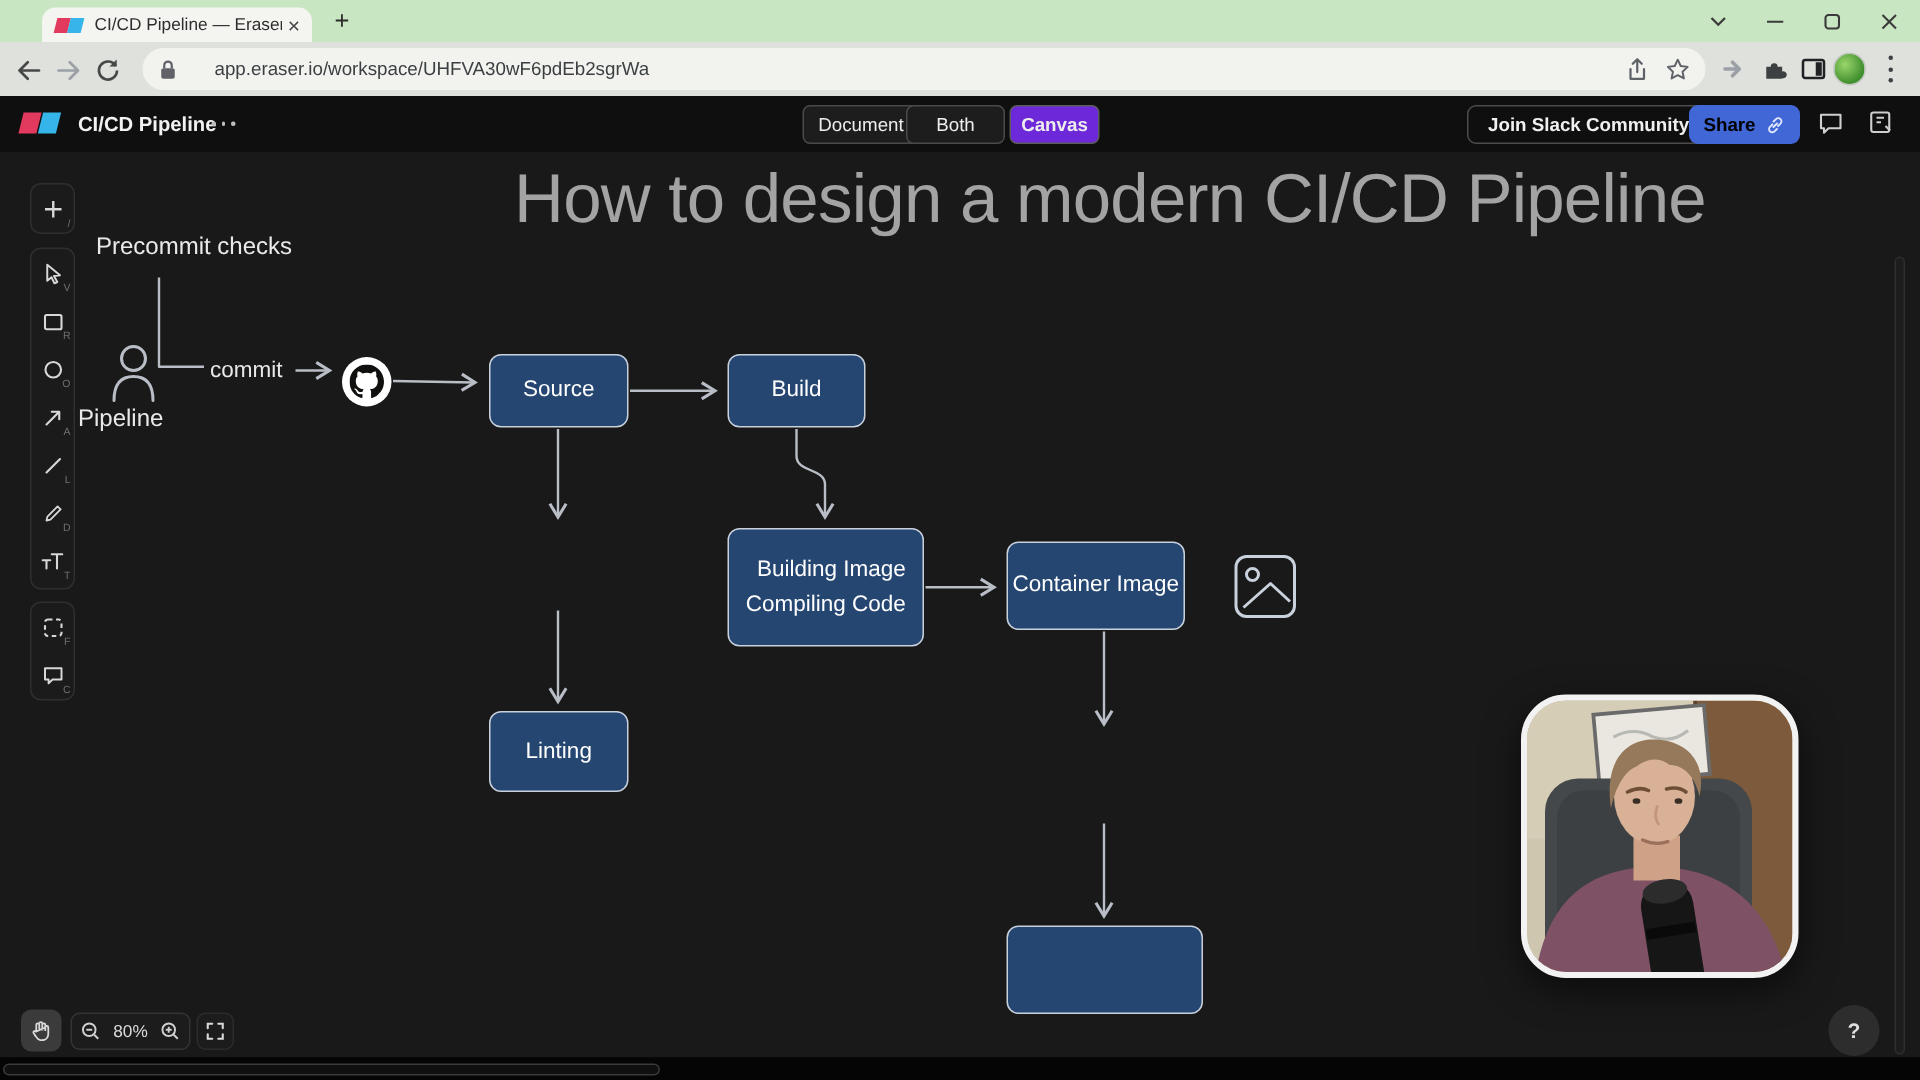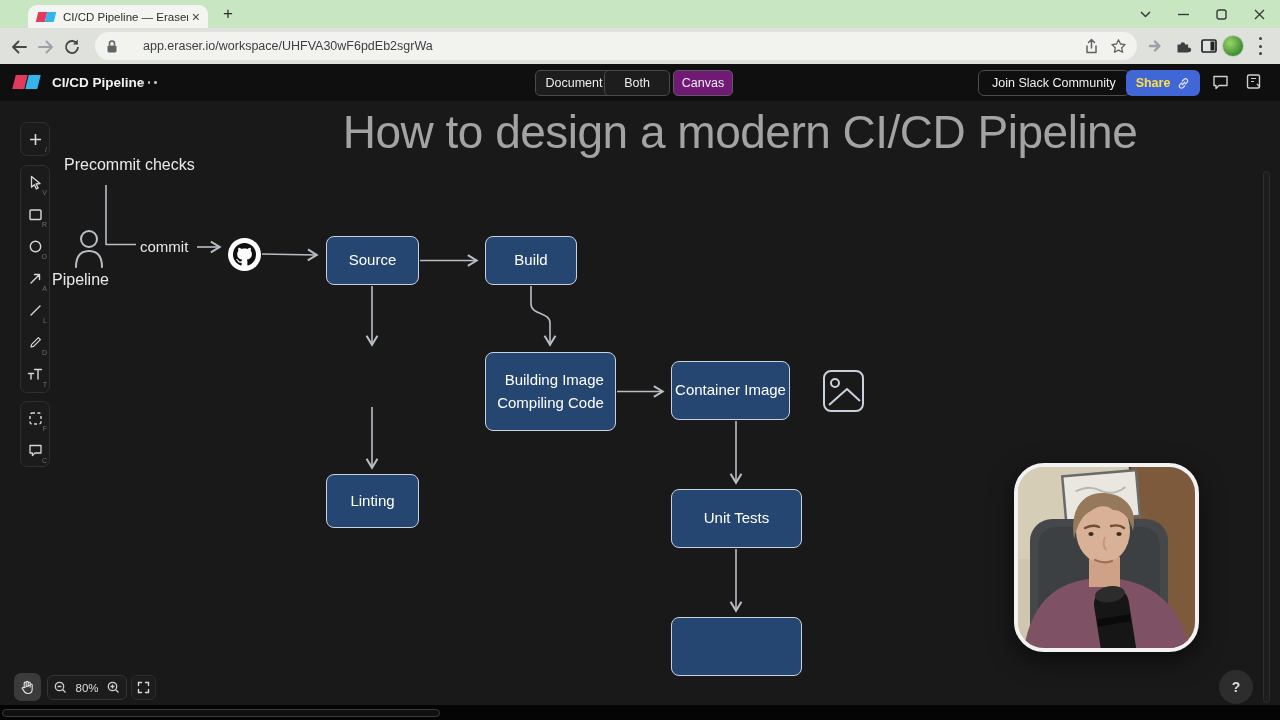--- a/index.html
+++ b/index.html
@@ -36,25 +36,25 @@
   
   .appheader { position:absolute; top:64px; left:0; right:0; height:37px; background:#0f0f0f; }
   .elogo { position:absolute; left:14px; top:75px; width:26px; height:15px; }
   .elogo .fr { position:absolute; left:0; top:0; width:12px; height:14px; background:#e13a5e; transform:skewX(-14deg); }
   .elogo .fb { position:absolute; left:13px; top:0; width:12px; height:14px; background:#35b5e9; transform:skewX(-14deg); }
   .doc-title { position:absolute; left:52px; top:75px; font-size:13.5px; font-weight:700; color:#f2f2f2; }
   .hdots { position:absolute; left:141px; top:81px; width:16px; display:flex; justify-content:space-between; }
   .hdots i { width:2.6px; height:2.6px; border-radius:50%; background:#bdbdbd; }
   .seg { position:absolute; top:70px; height:26px; border:1px solid #4a4a4a; border-radius:5px; background:#1d1d1d;
          color:#ededed; font-size:12.5px; display:flex; align-items:center; justify-content:center; }
-  .seg.active { background:#701a75; border-color:#5c5c5c; }
+  .seg.active { background:#6d28d9; border-color:#5c5c5c;font-weight:bold; }
   .slack-btn { position:absolute; left:978px; top:70px; height:26px; border:1px solid #4c4c4c; border-radius:6px;
-               color:#f0f0f0; font-size:12.5px; display:flex; align-items:center; padding:0 13px; background:transparent; }
+               color:#f0f0f0; font-size:12.5px; display:flex; align-items:center; padding:0 13px; background:transparent;font-weight:bold; }
   .share-btn { position:absolute; left:1126px; top:70px; width:74px; height:26px; background:#4166d5; border-radius:6px;
-               color:#fde047; font-size:12.5px; font-weight:700; display:flex; align-items:center; justify-content:center; gap:7px; }
+               color:#000000; font-size:12.5px; font-weight:700; display:flex; align-items:center; justify-content:center; gap:7px; }
 
   
   .canvas { position:absolute; top:101px; left:0; right:0; height:604px; background:#191919; }
   .cv-title { position:absolute; left:240px; top:4px; width:1000px; text-align:center; font-size:46px;
               color:#a3a3a3; letter-spacing:-0.5px; }
   .palette { position:absolute; left:20px; width:30px; border:1px solid #2f2f2f; border-radius:7px; background:#1b1b1b; }
   .toolbtn { position:relative; width:28px; height:32px; display:flex; align-items:center; justify-content:center; color:#d8d8d8; }
   .toolbtn .sc { position:absolute; right:2px; bottom:2px; font-size:7px; color:#6f6f6f; }
   .cv-label { position:absolute; color:#e9e9e9; font-size:16px; white-space:nowrap; }
   .node { position:absolute; background:#254671; border:1.6px solid #c9d1dc; border-radius:8px;
@@ -324,21 +324,20 @@
           <path fill="#10100f" d="M8 0C3.58 0 0 3.58 0 8c0 3.54 2.29 6.53 5.47 7.59.4.07.55-.17.55-.38 0-.19-.01-.82-.01-1.49-2.01.37-2.53-.49-2.69-.94-.09-.23-.48-.94-.82-1.13-.28-.15-.68-.52-.01-.53.63-.01 1.08.58 1.23.82.72 1.21 1.87.87 2.33.66.07-.52.28-.87.51-1.07-1.78-.2-3.64-.89-3.64-3.95 0-.87.31-1.59.82-2.15-.08-.2-.36-1.02.08-2.12 0 0 .67-.21 2.2.82.64-.18 1.32-.27 2-.27s1.36.09 2 .27c1.53-1.04 2.2-.82 2.2-.82.44 1.1.16 1.92.08 2.12.51.56.82 1.27.82 2.15 0 3.07-1.87 3.75-3.65 3.95.29.25.54.73.54 1.48 0 1.07-.01 1.93-.01 2.2 0 .21.15.46.55.38A8.01 8.01 0 0 0 16 8c0-4.42-3.58-8-8-8z"></path>
         </svg>
     </div>
 
     <div class="node" style="left:326px;top:135px;width:93px;height:49px">Source</div>
     <div class="node" style="left:485px;top:135px;width:92px;height:49px">Build</div>
     <div class="node" style="left:485px;top:251px;width:131px;height:79px">Building Image
 Compiling Code</div>
     <div class="node" style="left:671px;top:260px;width:119px;height:59px">Container Image</div>
     <div class="node" style="left:326px;top:373px;width:93px;height:54px">Linting</div>
-    <div class="node" style="left:671px;top:388px;width:131px;height:59px">Unit Tests</div>
     <div class="node" style="left:671px;top:516px;width:131px;height:59px"></div>
 
     <svg style="position:absolute;left:822px;top:268px" width="43" height="44" viewBox="0 0 43 44">
       <rect x="2" y="2" width="39" height="40" rx="7" fill="none" stroke="#c9d1dc" stroke-width="2"></rect>
       <circle cx="13" cy="14" r="4" fill="none" stroke="#c9d1dc" stroke-width="2"></circle>
       <path d="M7 36 L25 20 L38 32" fill="none" stroke="#c9d1dc" stroke-width="2" stroke-linejoin="round"></path>
     </svg>
 
     <div class="hand-btn">
       <svg class="ic" width="13" height="14" viewBox="0 0 13 14">

